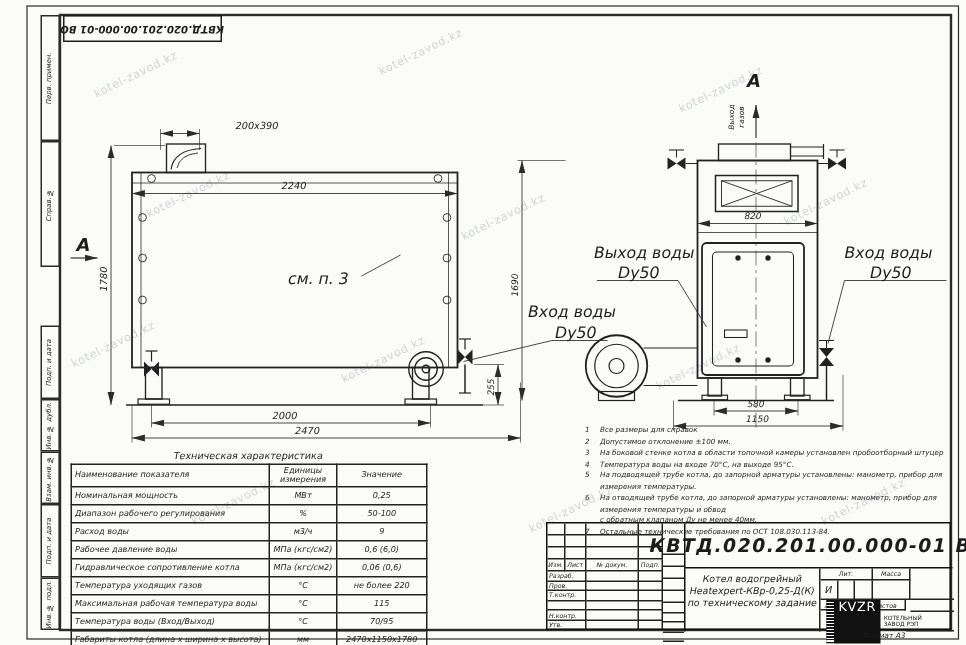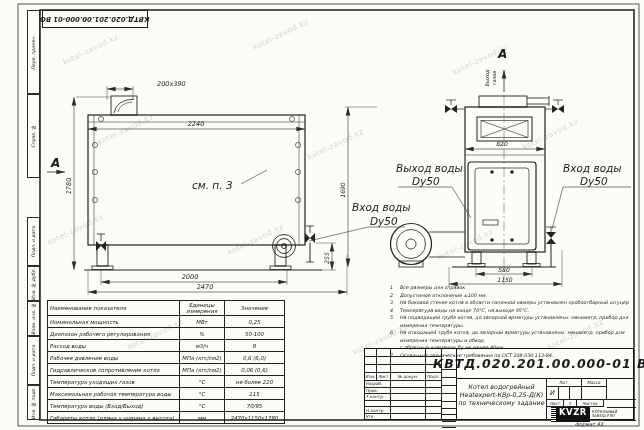--- a/index.html
+++ b/index.html
@@ -38,21 +38,21 @@
   #tb{position:absolute;left:364px;top:348px;width:270px;height:72px;border:1.4px solid #111;box-sizing:border-box;font-style:italic;}
   #tb .abs{position:absolute;box-sizing:border-box;}
   #docnum{left:91px;top:0;width:179px;height:30px;border-left:1.2px solid #111;border-bottom:1.2px solid #111;
           display:flex;align-items:center;justify-content:center;font-size:12.5px;font-weight:bold;letter-spacing:1px;white-space:nowrap;}
   #ttl{left:91px;top:30px;width:90px;height:42px;border-left:1.2px solid #111;text-align:center;font-size:6.3px;line-height:8px;padding-top:4px;}
   .r{position:absolute;display:flex;}
   .r>div{box-sizing:border-box;border-right:0.8px solid #222;border-bottom:0.8px solid #222;overflow:hidden;
          font-size:4.2px;display:flex;align-items:center;justify-content:center;white-space:nowrap;}
   .r>div:last-child{border-right:none;margin-top:20px;}
   #logo{position:absolute;left:181px;top:58px;width:89px;height:14px;display:flex;align-items:center;gap:2px;padding-left:4px;box-sizing:border-box;border-left:0.8px solid #222;}
-  #logobox{background:#111;color:#fff;font-weight:bold;font-style:normal;font-size:8.5px;padding:0 3px 0 8px;height:15px;line-height:11px;letter-spacing:.5px;
+  #logobox{background:#111;color:#fff;font-weight:normal;font-style:normal;font-size:8.5px;padding:0 3px 0 8px;height:29px;line-height:11px;letter-spacing:.5px;
            background-image:repeating-linear-gradient(0deg,#111 0 1px,#fff 1px 2px);background-size:5px 100%;background-repeat:no-repeat;}
   #co{font-size:3.9px;line-height:4.5px;font-style:normal;}
   #fmt{position:absolute;left:545px;top:421px;width:89px;text-align:center;font-size:5px;font-style:italic;}
 </style>
 </head>
 <body>
 
 <div id="sheet">
 
   <span class="wm">kotel-zavod.kz</span>
@@ -312,20 +312,21 @@
         <span class="nn"></span>
         <span>с обратным клапаном Ду не менее 40мм.</span>
       </div>
     <div class="note">
         <span class="nn">7</span>
         <span>Остальные технические требования по ОСТ 108.030.113-84.</span>
       </div>
   </div>
 
   <div id="spec">
+    <div class="tt">Техническая характеристика</div>
     <table>
       <colgroup>
           <col style="width:132px">
           <col style="width:45px">
           <col style="width:60px">
         </colgroup>
       <tbody>
           <tr class="h">
         <td>Наименование показателя</td>
         <td class="c" style="white-space:normal">Единицы измерения</td>

